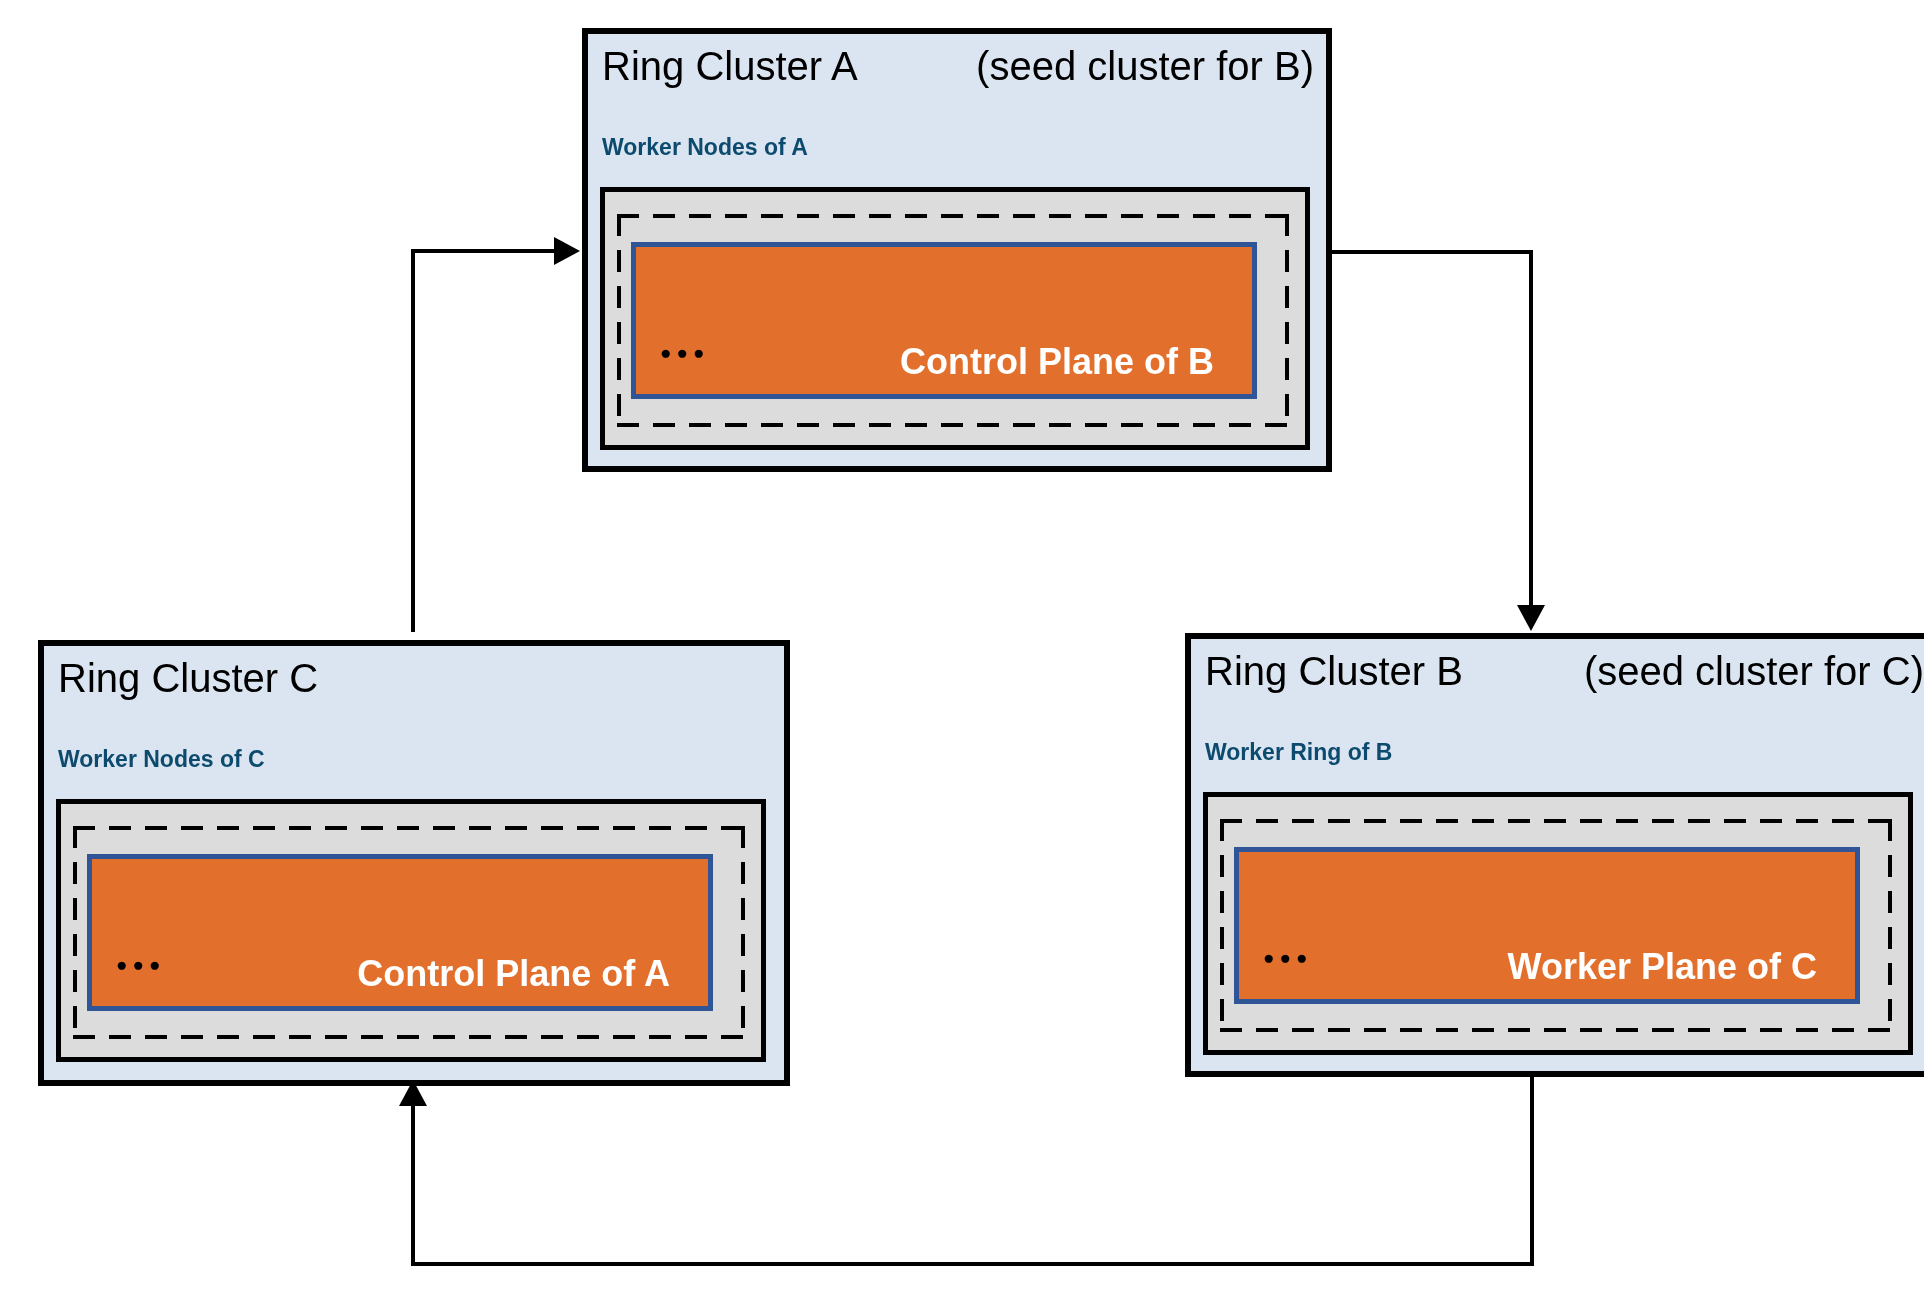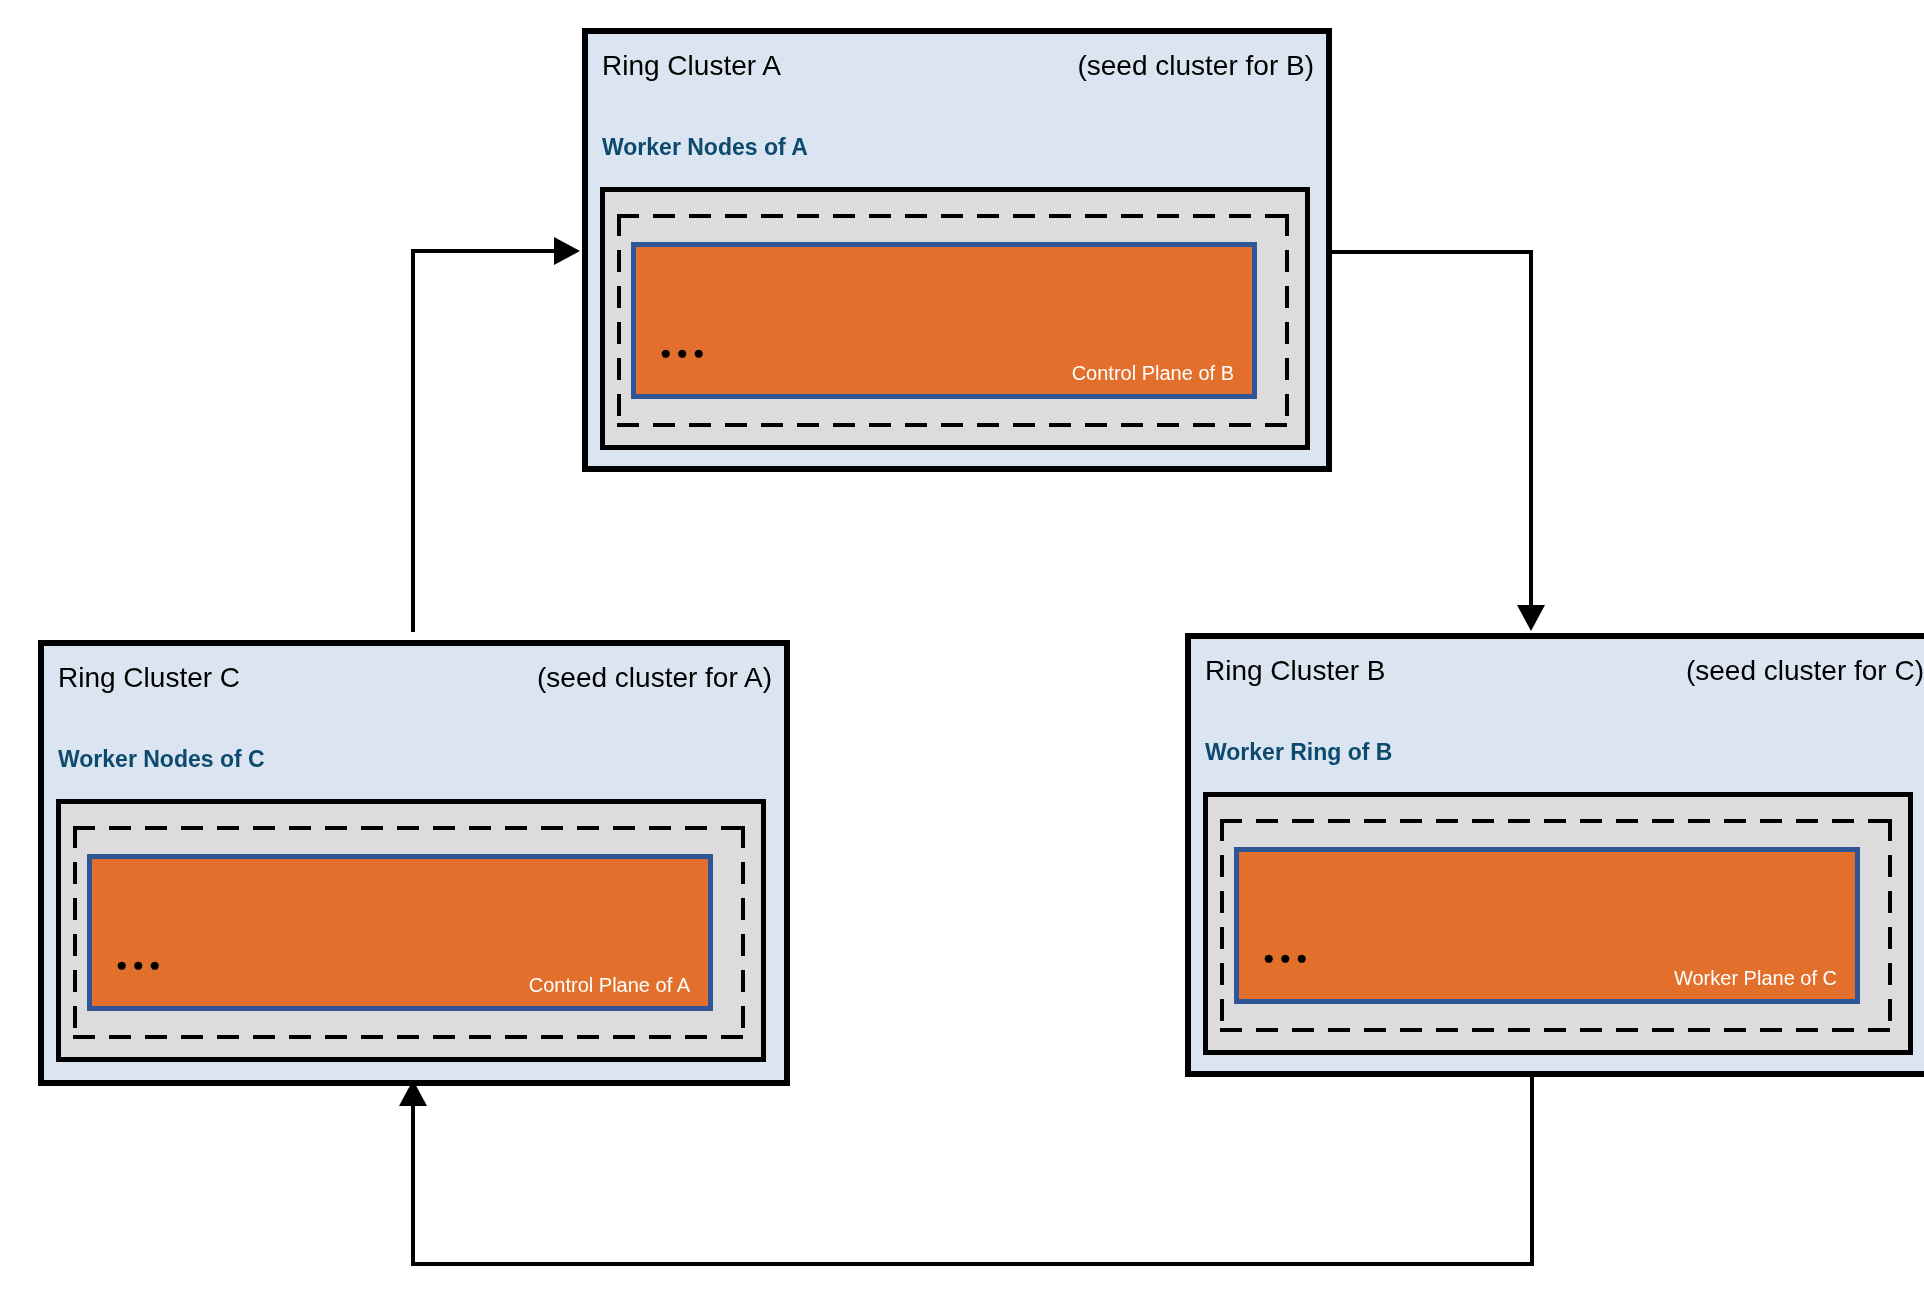--- a/index.html
+++ b/index.html
@@ -12,21 +12,21 @@
     border:6px solid var(--line,#000);
     box-sizing:border-box;
   }
   .cluster-a{left:582px;top:28px;width:750px;height:444px;}
   .cluster-b{left:1150px;top:633px;width:757px;height:444px;margin-left:35px;}
   .cluster-c{left:38px;top:632px;width:752px;height:446px;margin-top:8px;}
 
   .title-row{
     position:absolute;left:14px;right:12px;top:10px;
     display:flex;justify-content:space-between;align-items:baseline;
-    font-size:28px;line-height:44px;color:#000;white-space:nowrap;
+    font-size:40px;line-height:44px;color:#000;white-space:nowrap;
   }
   .worker-label{
     position:absolute;left:14px;top:100px;
     font-size:23px;font-weight:700;color:#0c4a6e;line-height:1.2;
   }
   .worker-box{
     position:absolute;left:12px;top:153px;width:710px;height:263px;
     background:var(--worker-box-fill,#DCDCDC);
     border:5px solid var(--line,#000);
     box-sizing:border-box;
@@ -46,22 +46,22 @@
     position:absolute;left:14px;right:32px;top:28px;bottom:28px;
     background:var(--control-plane-fill,#E2702C);
     border:5px solid var(--control-plane-border,#2F5597);
     box-sizing:border-box;
   }
   .dots{
     position:absolute;left:24px;bottom:32px;
     font-size:19px;font-weight:700;letter-spacing:5px;line-height:1;color:#000;
   }
   .cp-label{
-    position:absolute;right:18px;bottom:8px;
-    font-size:20px;font-weight:400;color:#fff;line-height:1.3;white-space:nowrap;
+    position:absolute;right:38px;bottom:8px;
+    font-size:36px;font-weight:700;color:#fff;line-height:1.3;white-space:nowrap;
   }
   .arrow-layer{position:absolute;left:0;top:0;width:1924px;height:1306px;pointer-events:none;}
 </style>
 </head>
 <body>
 
 <div class="canvas">
 
   <div class="cluster cluster-a">
     <div class="title-row">
@@ -91,21 +91,20 @@
           <span class="dots">●●●</span>
           <span class="cp-label">Worker Plane of C</span>
         </div>
       </div>
     </div>
   </div>
 
   <div class="cluster cluster-c">
     <div class="title-row">
       <span>Ring Cluster C</span>
-      <span>(seed cluster for A)</span>
     </div>
     <div class="worker-label">Worker Nodes of C</div>
     <div class="worker-box">
       <div class="dashed-box">
         <div class="control-plane">
           <span class="dots">●●●</span>
           <span class="cp-label">Control Plane of A</span>
         </div>
       </div>
     </div>

